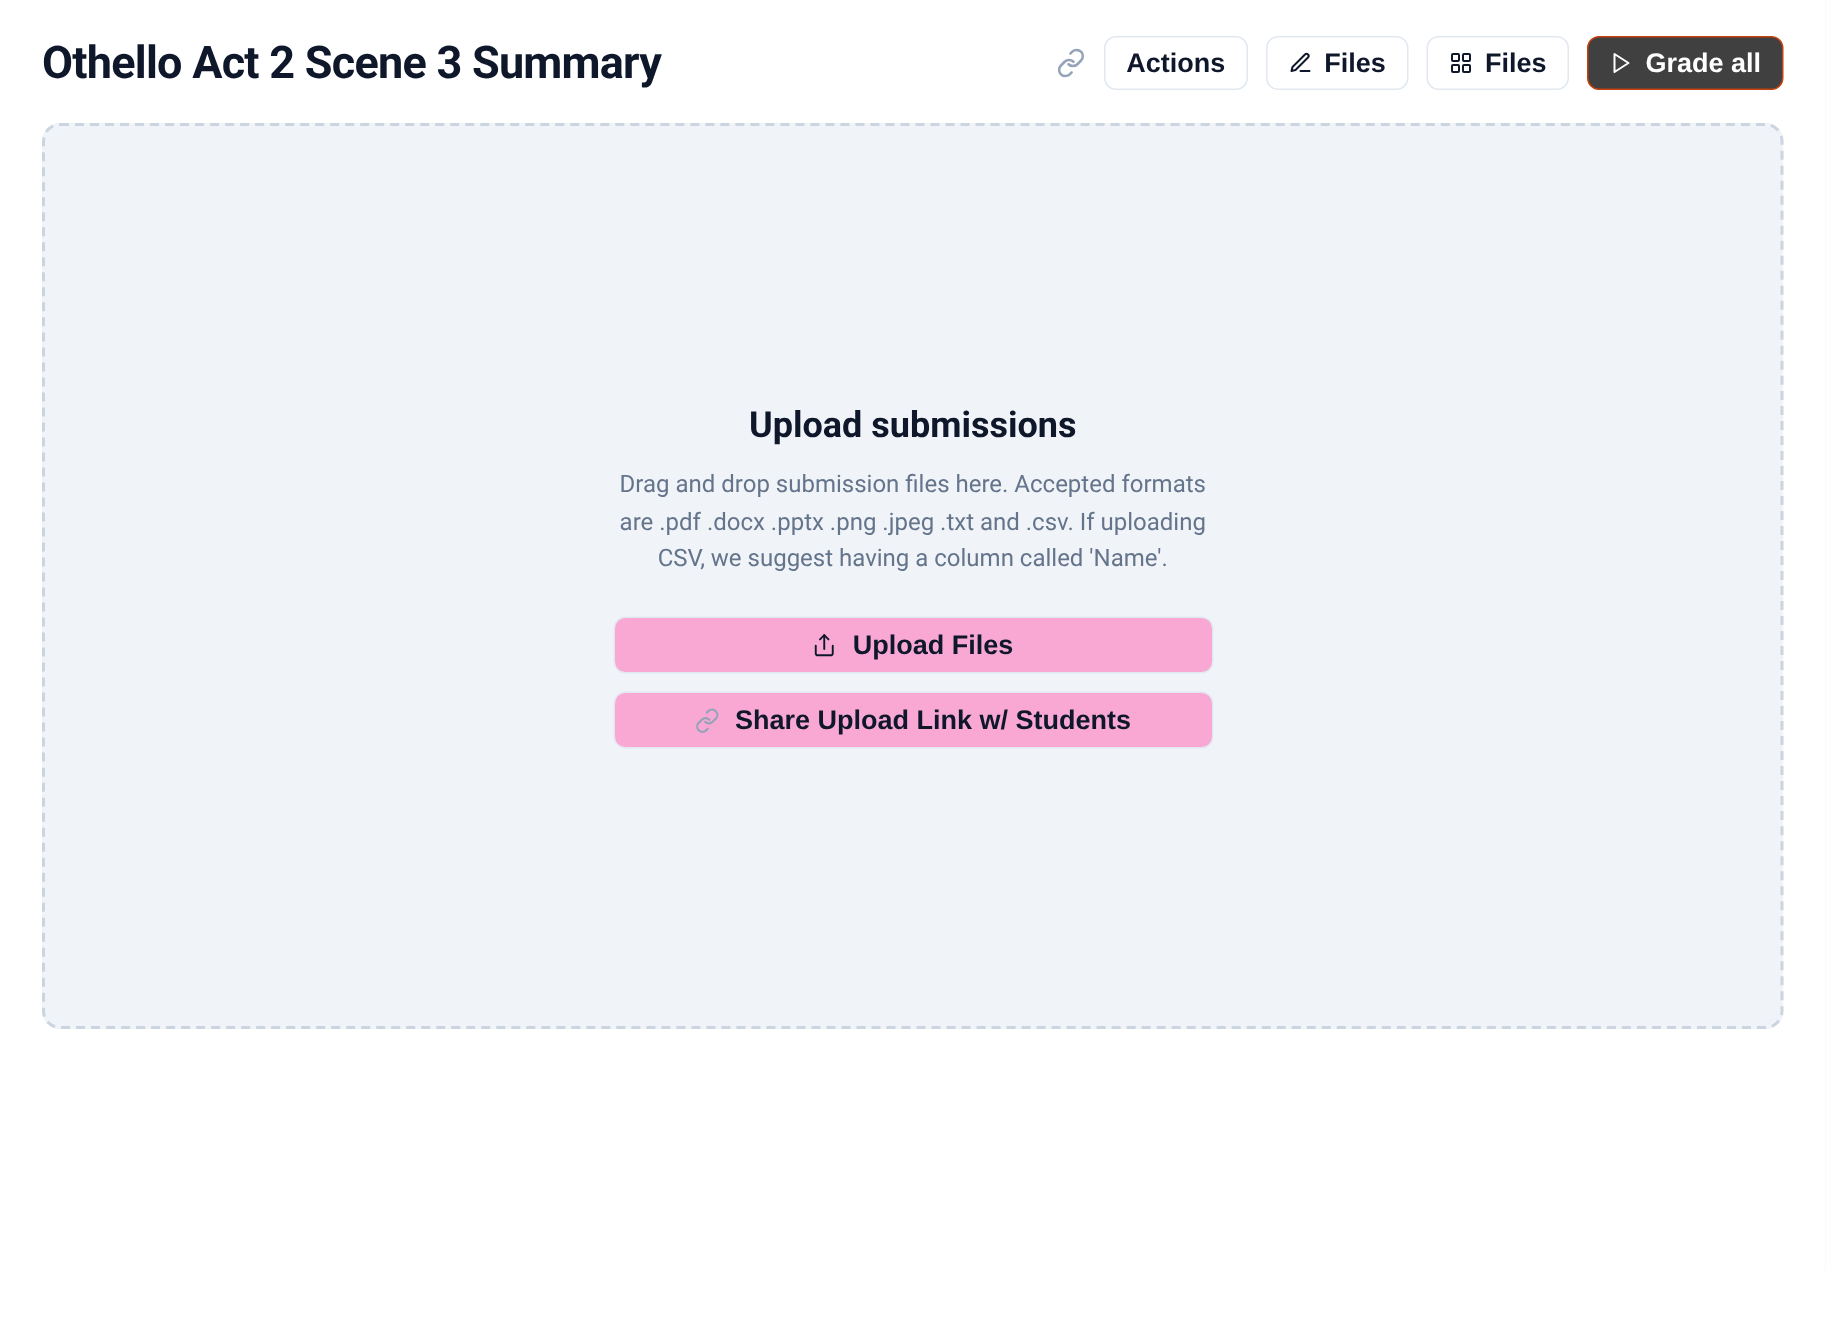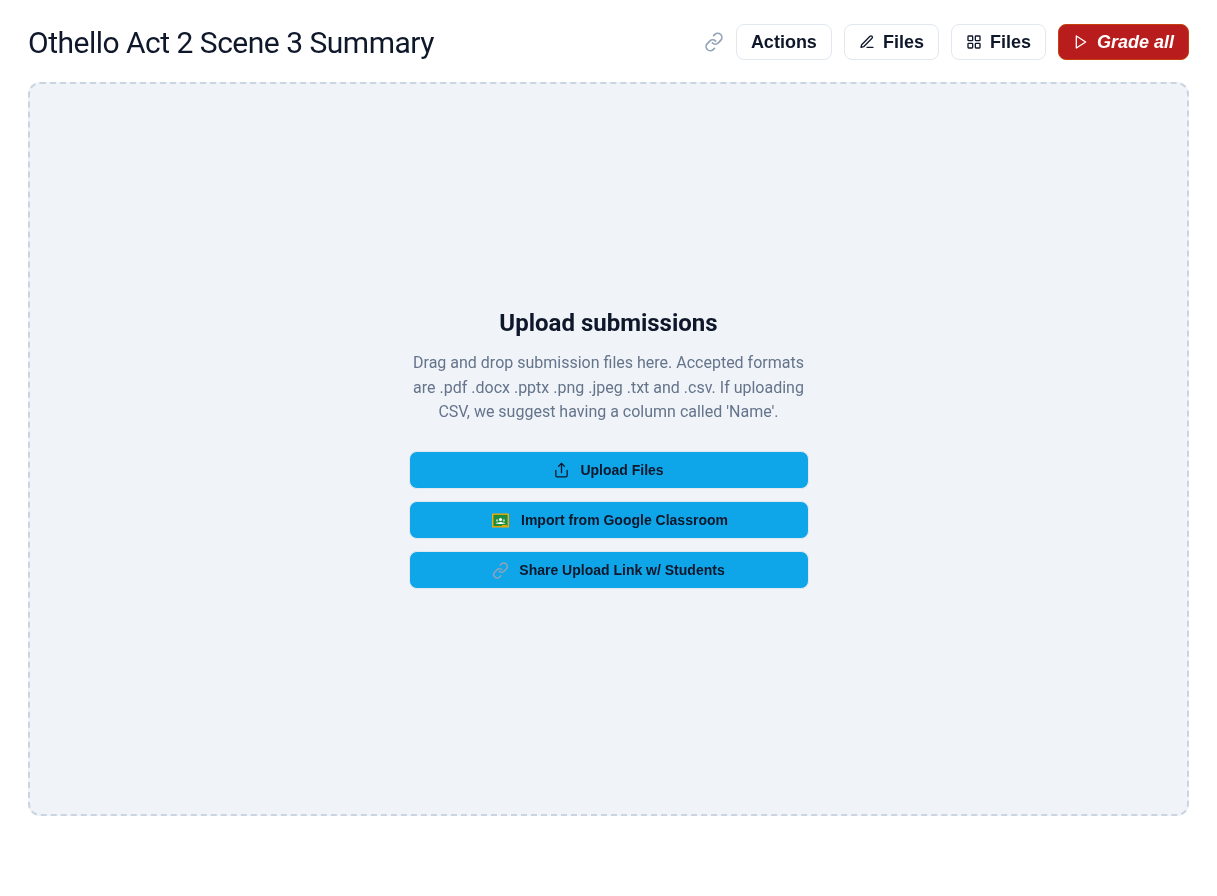--- a/index.html
+++ b/index.html
@@ -12,21 +12,21 @@
       color: #0f172a;
     }
     .header {
       display: flex;
       justify-content: space-between;
       align-items: center;
       margin-bottom: 22px;
     }
     .page-title {
       font-size: 30px;
-      font-weight: 400;
+      font-weight: 700;
       letter-spacing: -0.5px;
       color: #0f172a;
     }
     .toolbar {
       display: flex;
       align-items: center;
       gap: 12px;
     }
     .icon-btn {
       display: inline-flex;
@@ -47,31 +47,30 @@
       padding: 0 14px;
       border: 1px solid #e2e8f0;
       border-radius: 8px;
       background: #ffffff;
       font-size: 18px;
       font-weight: 600;
       color: #0f172a;
       cursor: pointer;
     }
     .btn-primary {
-      background: #b91c1c;
+      background: #404040;
       border-color: #c2410c;
       color: #ffffff;
-      font-style: italic;
     }
     .btn svg { width: 16px; height: 16px; }
     .btn-primary svg { color: #ffffff; }
 
     .dropzone {
       width: 100%;
-      height: 734px;
+      height: 604px;
       border: 2px dashed #cbd5e1;
       border-radius: 12px;
       background: #f0f3f8;
       display: flex;
       align-items: center;
       justify-content: center;
     }
     .upload-panel {
       display: flex;
       flex-direction: column;
@@ -93,24 +92,24 @@
       padding: 0 10px;
       text-align: center;
     }
     .upload-btn {
       width: 400px;
       height: 38px;
       display: inline-flex;
       align-items: center;
       justify-content: center;
       gap: 10px;
-      background: #0ea5e9;
+      background: #f9a8d4;
       border: 1px solid #e2e8f0;
       border-radius: 8px;
-      font-size: 14px;
+      font-size: 18px;
       font-weight: 600;
       color: #0f172a;
       cursor: pointer;
       margin-bottom: 12px;
     }
     .upload-btn:last-child { margin-bottom: 0; }
     .upload-btn svg { width: 17px; height: 17px; }
     .gc-icon {
       width: 22px; height: 18px;
       display: inline-flex; align-items: center; justify-content: center;
@@ -169,36 +168,20 @@
 
     <button class="upload-btn">
       <svg viewBox="0 0 24 24" fill="none" stroke="currentColor" stroke-width="1.8" stroke-linecap="round" stroke-linejoin="round">
         <path d="M4 12v7a2 2 0 0 0 2 2h12a2 2 0 0 0 2-2v-7"></path>
         <polyline points="16 6 12 2 8 6"></polyline>
         <line x1="12" y1="2" x2="12" y2="15"></line>
       </svg>
       <span>Upload Files</span>
     </button>
 
-    <button class="upload-btn">
-      <span class="gc-icon">
-        <svg viewBox="0 0 24 20" width="22" height="18">
-          <rect x="0" y="0" width="24" height="20" rx="1" fill="#f9ab00"></rect>
-          <rect x="2" y="2" width="20" height="16" fill="#1e8e3e"></rect>
-          <circle cx="12" cy="8.5" r="2.2" fill="#ffffff"></circle>
-          <circle cx="7.2" cy="10" r="1.6" fill="#a8dab5"></circle>
-          <circle cx="16.8" cy="10" r="1.6" fill="#a8dab5"></circle>
-          <path d="M5.4 15c0-1.4 1.4-2.4 3-2.4s3 1 3 2.4H5.4z" fill="#a8dab5"></path>
-          <path d="M12.6 15c0-1.4 1.4-2.4 3-2.4s3 1 3 2.4h-6z" fill="#a8dab5"></path>
-          <path d="M8.6 15c0-1.8 1.6-3 3.4-3s3.4 1.2 3.4 3H8.6z" fill="#ffffff"></path>
-          <rect x="14" y="16.4" width="7" height="1.6" fill="#f9ab00"></rect>
-        </svg>
-      </span>
-      <span>Import from Google Classroom</span>
-    </button>
 
     <button class="upload-btn">
       <svg class="link-muted-icon" viewBox="0 0 24 24" fill="none" stroke="currentColor" stroke-width="2" stroke-linecap="round" stroke-linejoin="round">
         <path d="M10 13a5 5 0 0 0 7.07 0l3-3a5 5 0 0 0-7.07-7.07l-1.5 1.5"></path>
         <path d="M14 11a5 5 0 0 0-7.07 0l-3 3a5 5 0 0 0 7.07 7.07l1.5-1.5"></path>
       </svg>
       <span>Share Upload Link w/ Students</span>
     </button>
   </div>
 </div>

